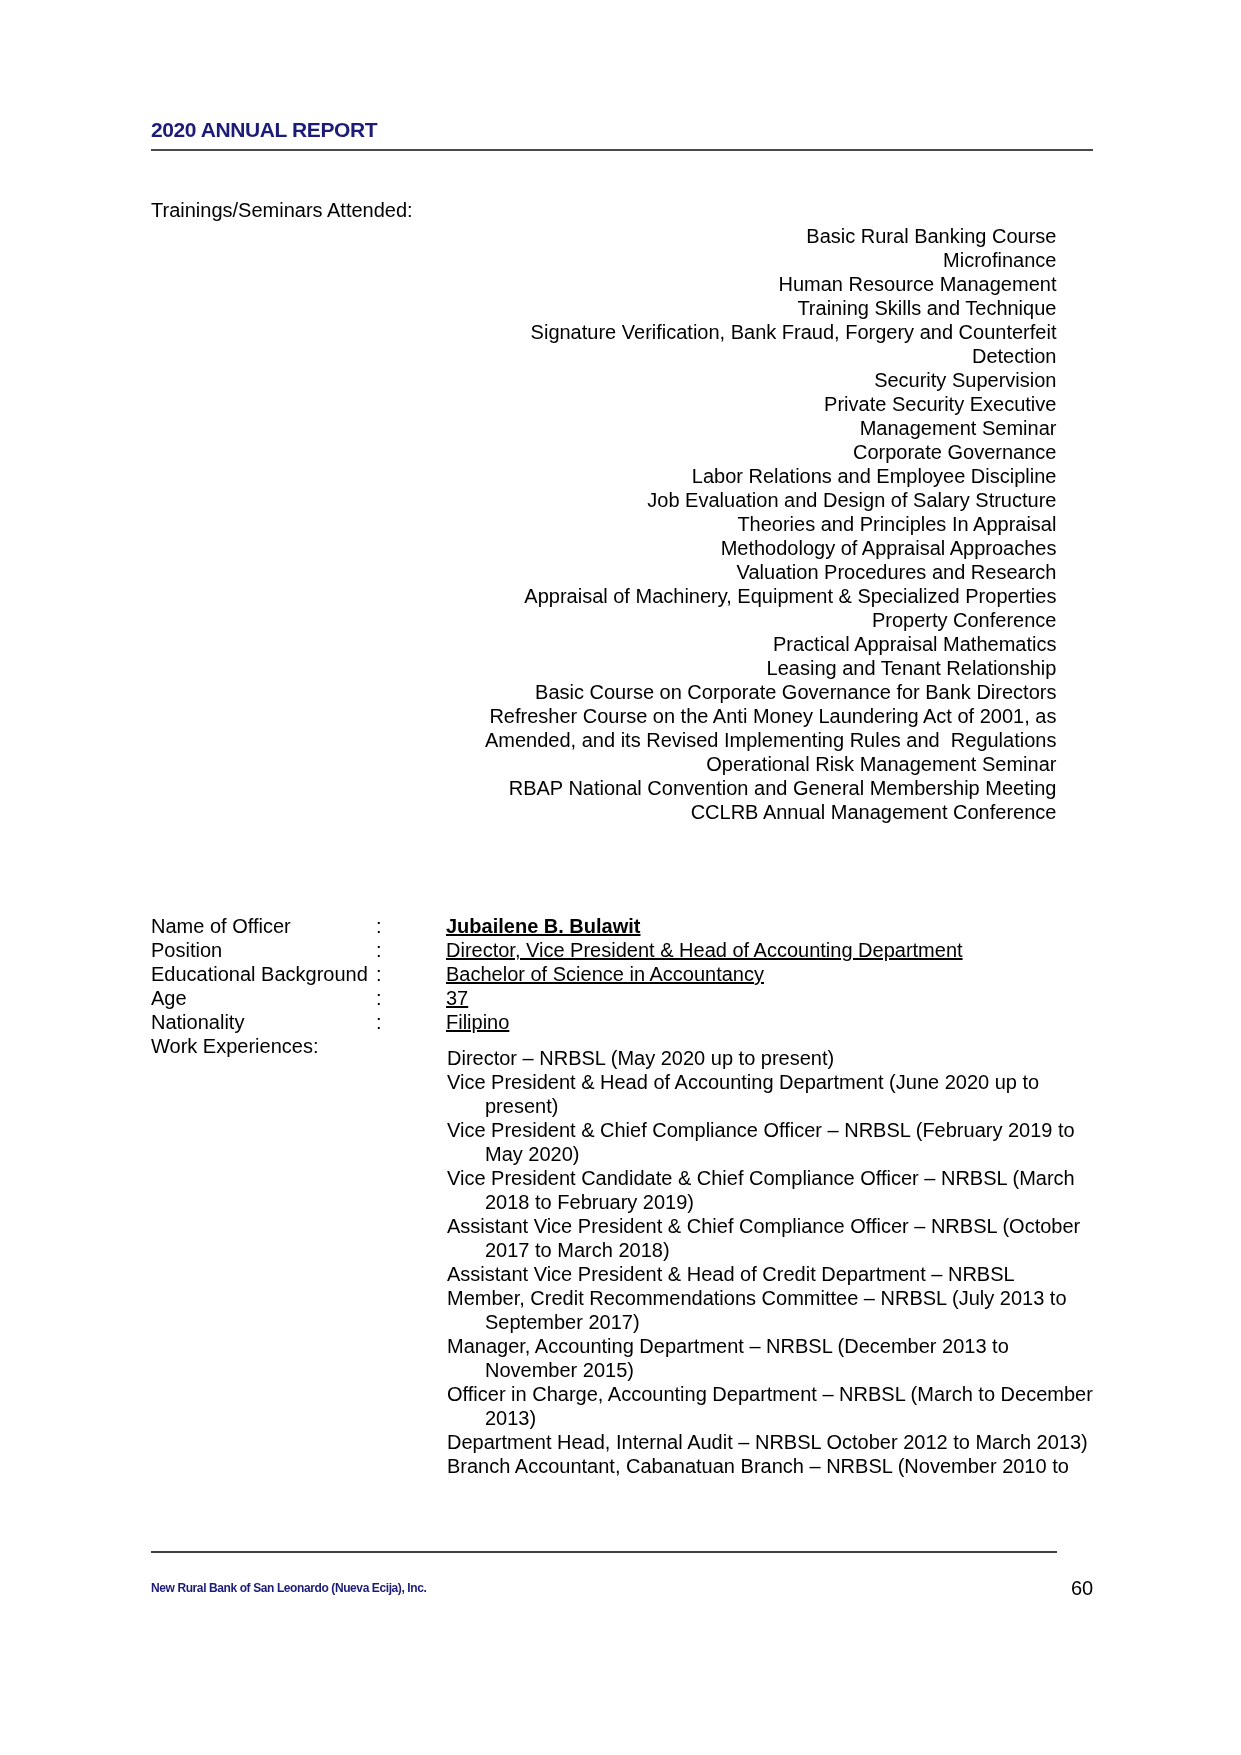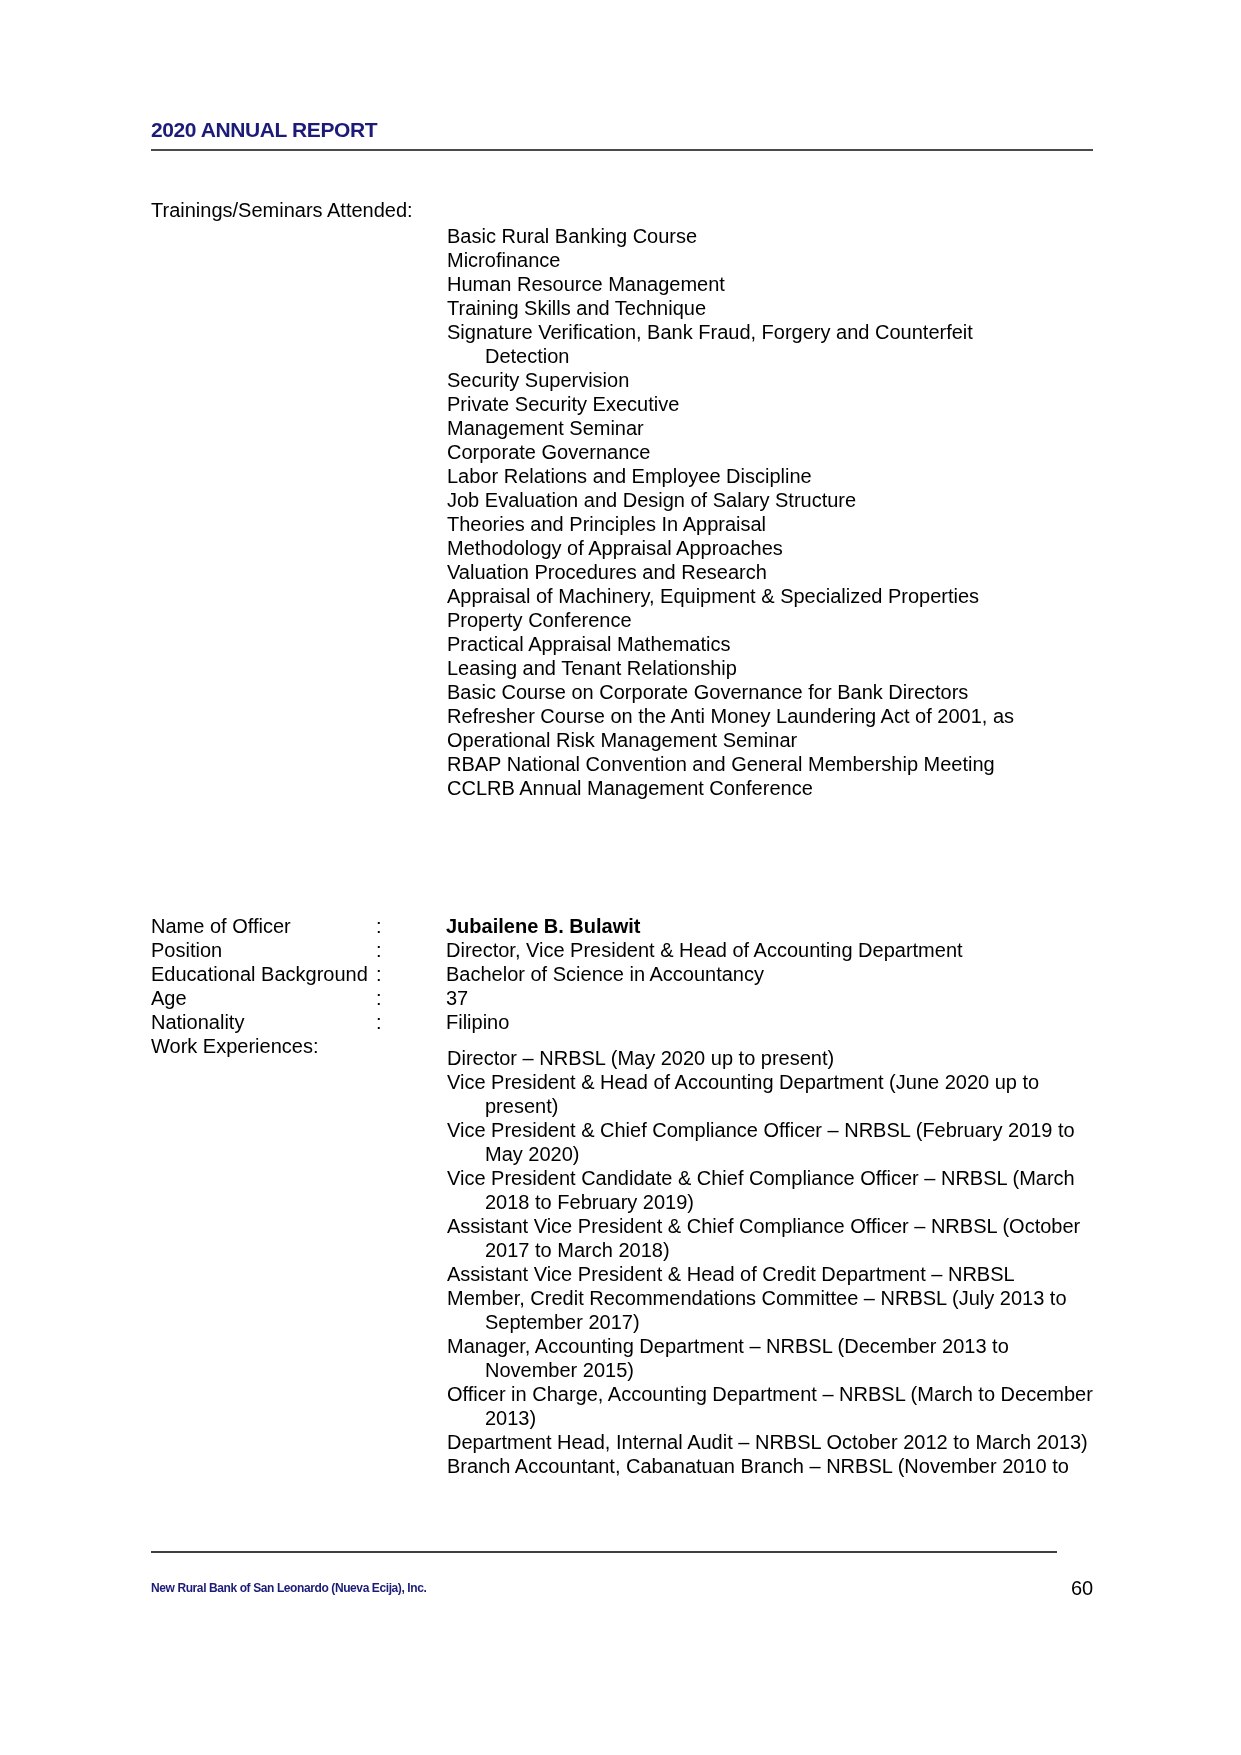--- a/index.html
+++ b/index.html
@@ -35,38 +35,39 @@
   .trainings-label {
     position: absolute;
     left: 151px;
     top: 198px;
     white-space: pre;
   }
   .trainings-list {
     position: absolute;
     left: 447px;
     top: 224px;
+    text-align: right;
   }
   .work-list {
     position: absolute;
     left: 447px;
     top: 1046px;
   }
   .doc-line { white-space: pre; height: 24px; }
   .doc-line.cont { padding-left: 38px; }
   .officer-block {
     position: absolute;
     left: 151px;
     top: 914px;
     width: 950px;
   }
   .officer-row { position: relative; height: 24px; }
   .o-label  { position: absolute; left: 0; white-space: pre; }
   .o-colon  { position: absolute; left: 225px; white-space: pre; }
-  .o-value  { position: absolute; left: 295px; white-space: pre; }
+  .o-value  { position: absolute; left: 295px; white-space: pre; text-decoration: underline; }
   .o-value.bold { font-weight: bold; }
   .footer-rule {
     position: absolute;
     left: 151px;
     top: 1551px;
     width: 906px;
     height: 2px;
     background: var(--footer_rule_gray, #3f3f3f);
   }
   .footer-bank {
@@ -112,20 +113,21 @@
       <div class="doc-line">Job Evaluation and Design of Salary Structure</div>
       <div class="doc-line">Theories and Principles In Appraisal</div>
       <div class="doc-line">Methodology of Appraisal Approaches</div>
       <div class="doc-line">Valuation Procedures and Research</div>
       <div class="doc-line">Appraisal of Machinery, Equipment &amp; Specialized Properties</div>
       <div class="doc-line">Property Conference</div>
       <div class="doc-line">Practical Appraisal Mathematics</div>
       <div class="doc-line">Leasing and Tenant Relationship</div>
       <div class="doc-line">Basic Course on Corporate Governance for Bank Directors</div>
       <div class="doc-line">Refresher Course on the Anti Money Laundering Act of 2001, as</div>
+      <div class="doc-line cont">Amended, and its Revised Implementing Rules and  Regulations</div>
       <div class="doc-line">Operational Risk Management Seminar</div>
       <div class="doc-line">RBAP National Convention and General Membership Meeting</div>
       <div class="doc-line">CCLRB Annual Management Conference</div>
     </div>
 
   <div class="officer-block" id="officer-block">
       <div class="officer-row">
         <span class="o-label">Name of Officer</span>
         <span class="o-colon">:</span>
         <span class="o-value bold">Jubailene B. Bulawit</span>

